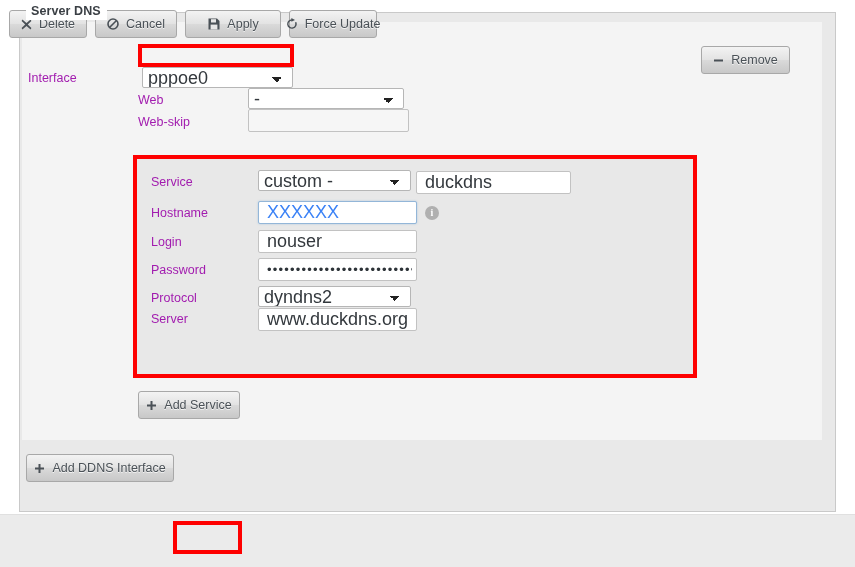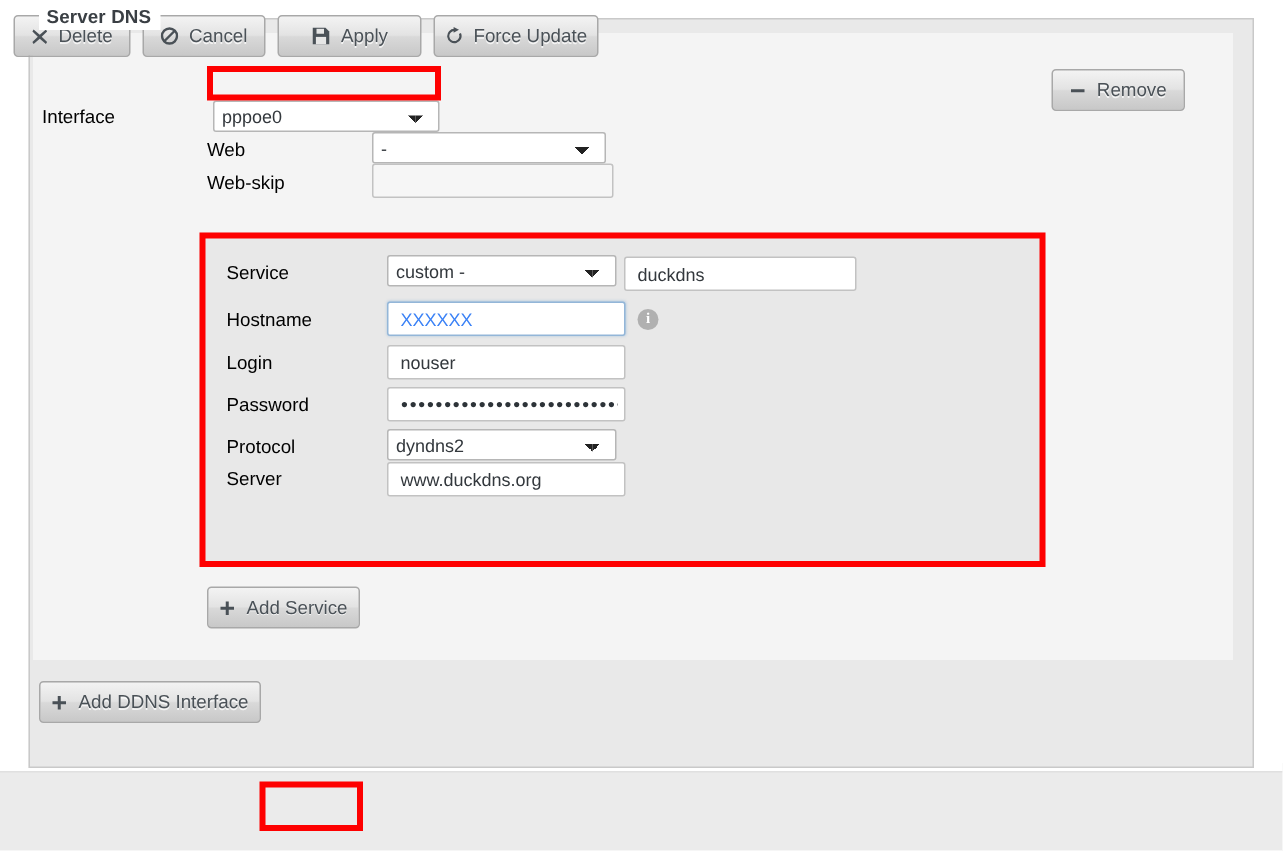--- a/index.html
+++ b/index.html
@@ -52,30 +52,30 @@
     background: #f4f4f4;
     box-sizing: border-box;
   }
 
   .row {
     position: absolute;
     display: flex;
     align-items: center;
   }
   .lbl {
-    color: #000000;
+    color: #a21caf;
     font-size: 12.5px;
     line-height: 14px;
     white-space: nowrap;
   }
 
   
   select.ctl, input.ctl {
     font-family: "Liberation Sans", sans-serif;
-    font-size: 12px;
+    font-size: 18px;
     color: #33383d;
     box-sizing: border-box;
     height: 21px;
     border: 1px solid #b6b6b6;
     background: #ffffff;
     padding: 0 4px 0 5px;
     border-radius: 2px;
     outline: none;
   }
   select.ctl {
@@ -311,21 +311,21 @@
     <span class="ic">
       <svg width="12" height="12" viewBox="0 0 12 12">
         <path d="M0.5 0.5 H9 L11.5 3 V11.5 H0.5 Z" fill="currentColor"></path>
         <rect x="3" y="1.2" width="5" height="3.3" fill="#e6e6e6"></rect>
         <rect x="2.6" y="6.6" width="6.8" height="4.9" fill="#e6e6e6"></rect>
       </svg>
     </span>
     <span>Apply</span>
   </button>
 
-  <button class="btn" style="width:110px;">
+  <button class="btn" style="width:88px;">
     <span class="ic">
       <svg width="12" height="12" viewBox="0 0 12 12">
         <path d="M6 1.2 A4.8 4.8 0 1 0 10.3 4 L8.9 4.6 A3.35 3.35 0 1 1 6 2.7 Z" fill="currentColor"></path>
         <path d="M5.4 0 L9 1.9 L5.4 3.8 Z" fill="currentColor"></path>
       </svg>
     </span>
     <span>Force Update</span>
   </button>
 </div>
 

